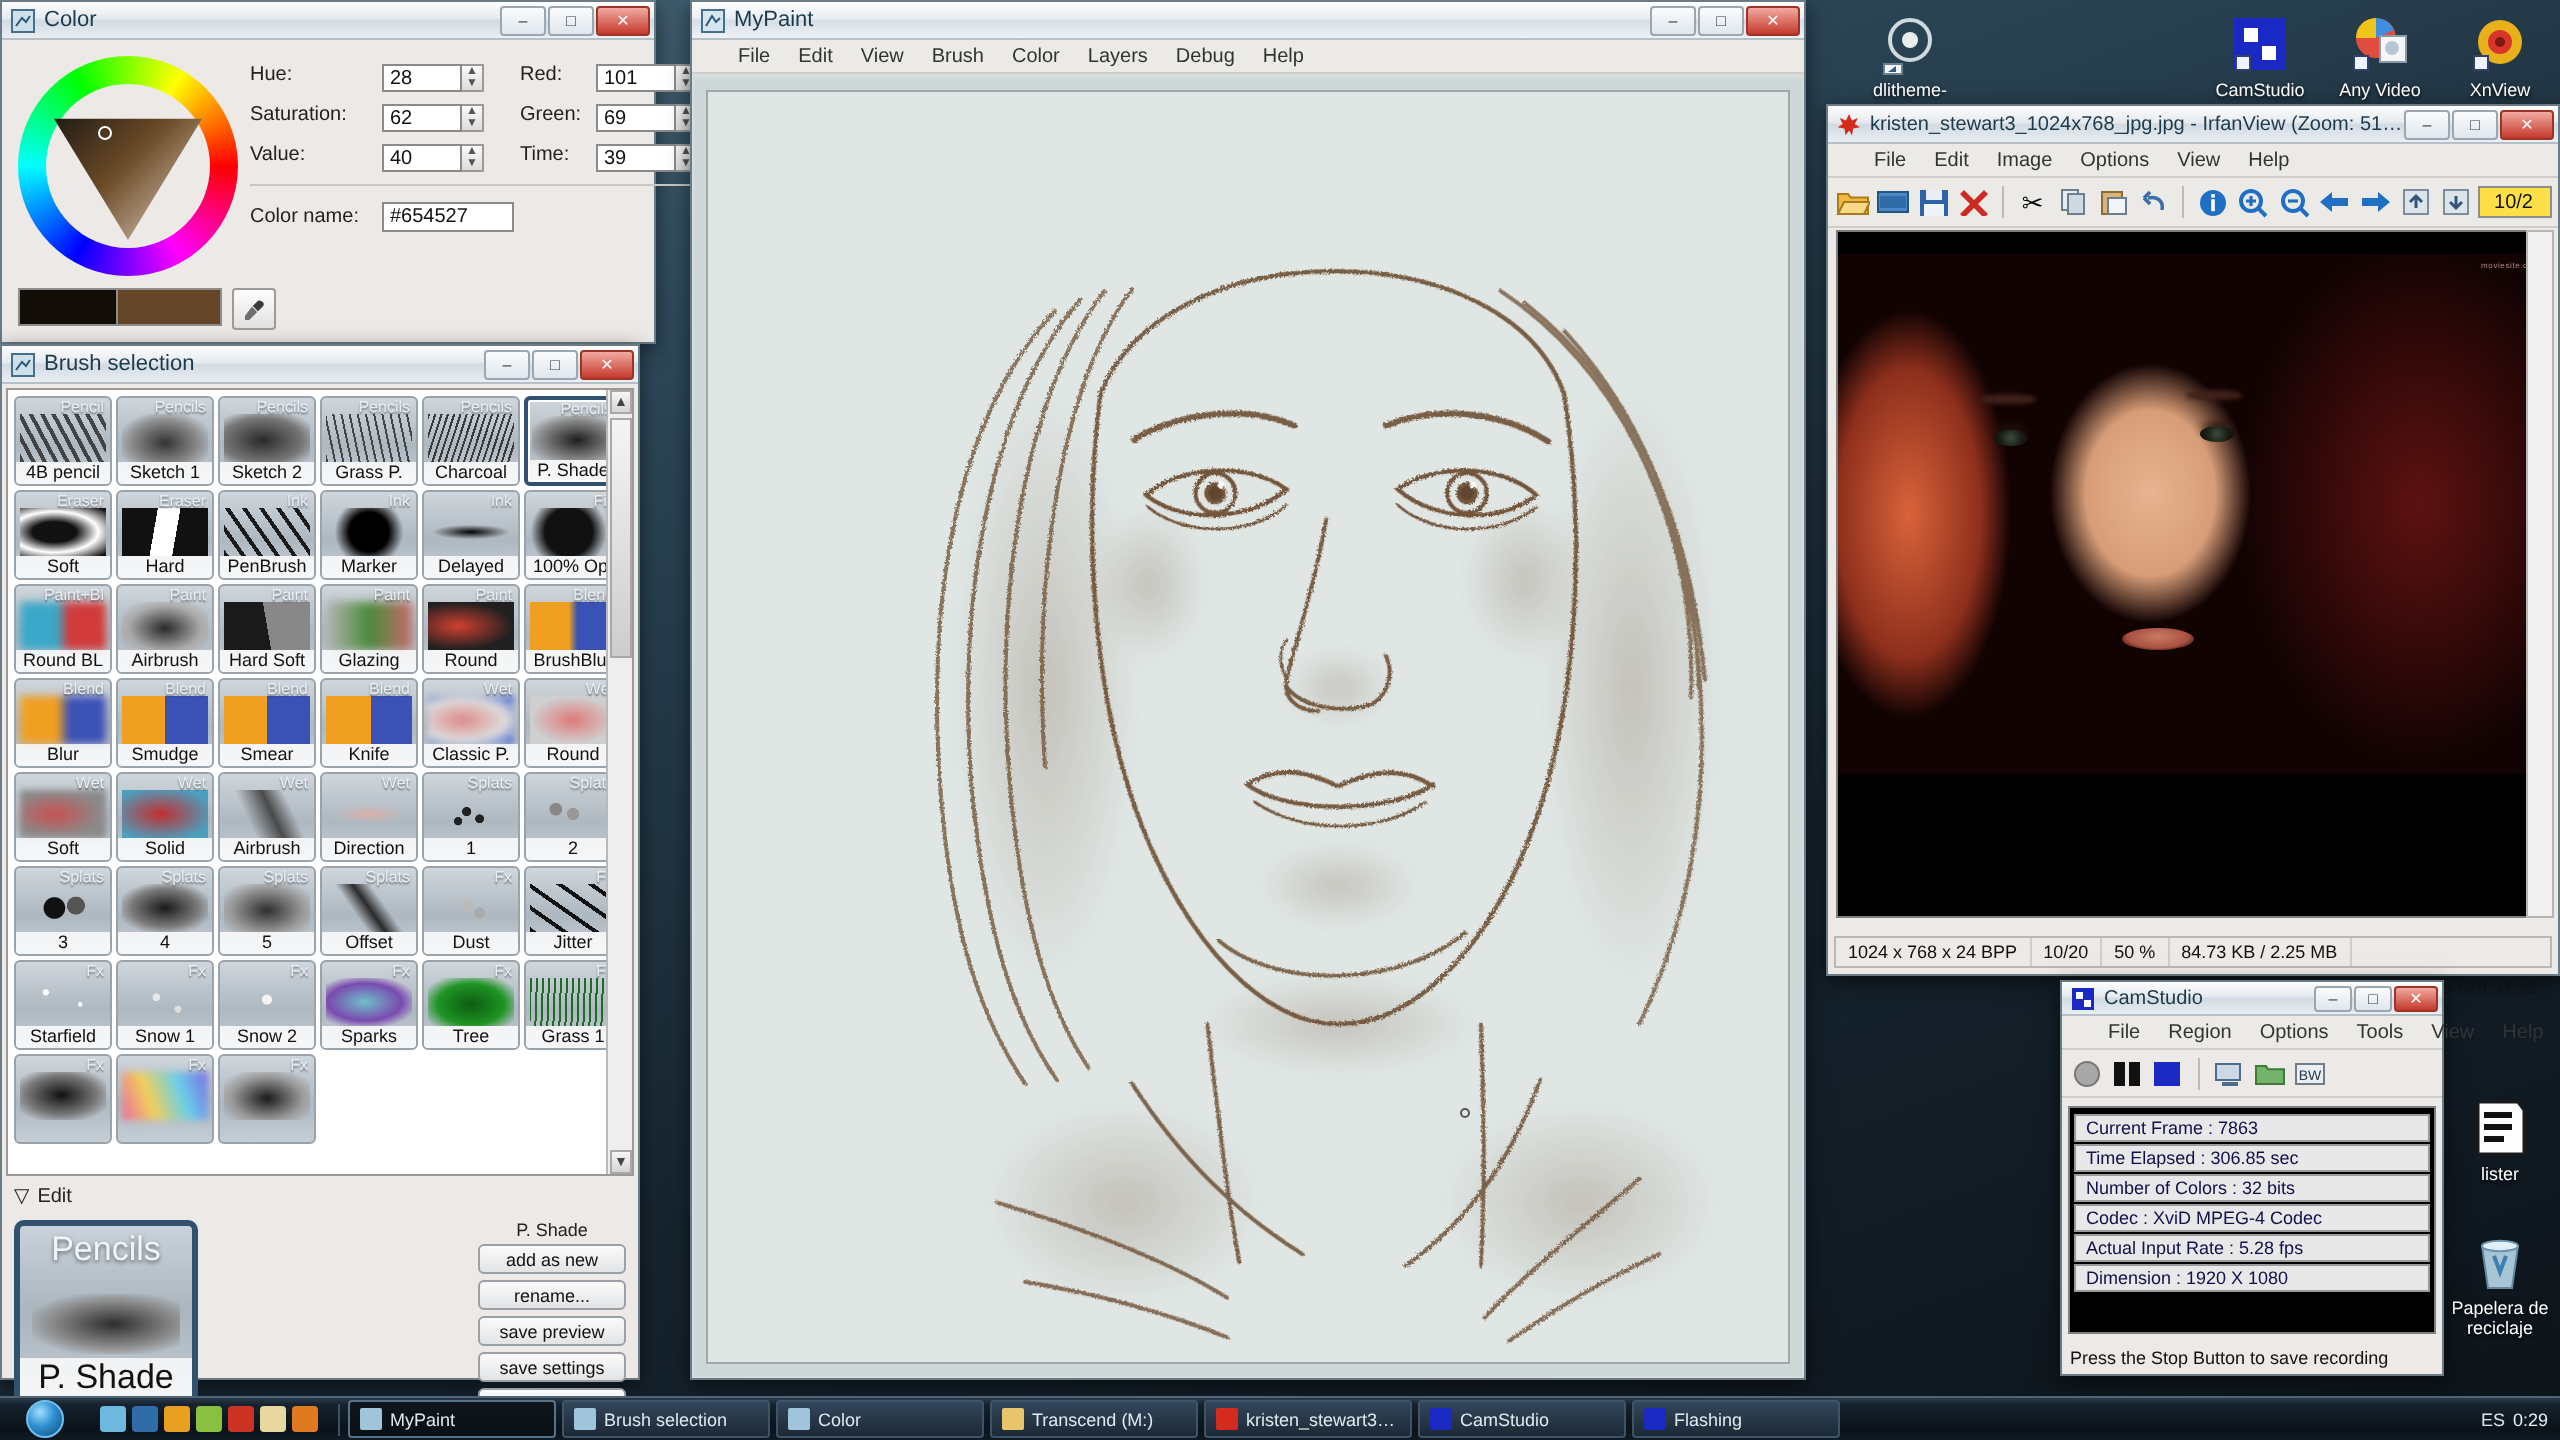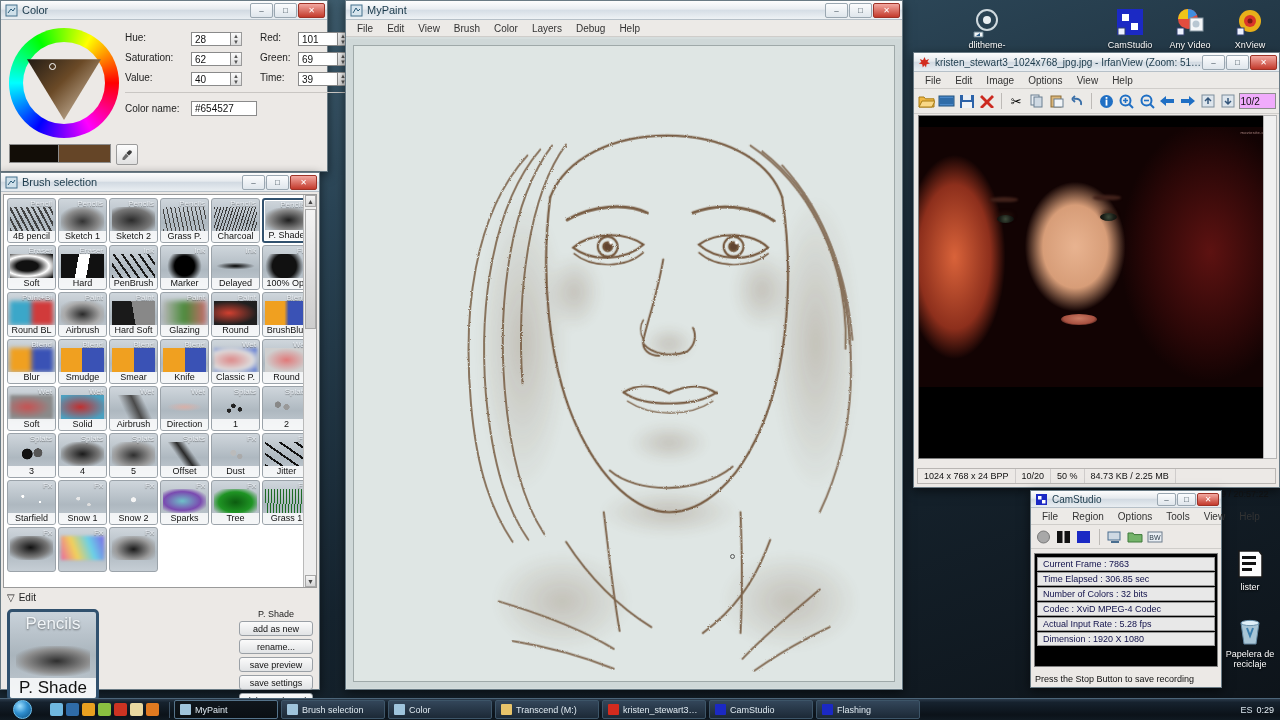--- a/index.html
+++ b/index.html
@@ -18,21 +18,21 @@
           border-bottom:1px solid #b6c0c8; }
   .tbar .tt { flex:1; font-size:11px; color:#1b3a4b; padding-left:4px;
               white-space:nowrap; overflow:hidden; text-overflow:ellipsis; }
   .tbar .ic { width:13px; height:13px; flex:0 0 13px; }
   .wbtns { display:flex; gap:1px; }
   .wb { width:23px; height:15px; border:1px solid #9aa7b1; border-radius:2px;
         background:linear-gradient(180deg,#fbfcfd,#dfe6ec);
         font-size:8px; color:#2a3b47; display:flex; align-items:center; justify-content:center; }
   .wb.cl { background:linear-gradient(180deg,#f3a9a1,#c33a2c); border-color:#9e3227; color:#fff; width:27px;}
   .menubar { display:flex; gap:0; height:17px; align-items:center;
-             background:#eceae7; border-bottom:1px solid #cfcdca; padding-left:4px; }
+             background:#eceae7; border-bottom:1px solid #cfcdca; padding-left:16px; }
   .menubar span { padding:1px 7px; font-size:10px; color:#333; }
 
   
   #colorwin { left:0; top:0; width:328px; height:172px; background:#ece9e6; }
   #colorwin .body { display:flex; padding:6px 4px; gap:6px; height:151px; }
   .wheelbox { width:128px; position:relative; }
   .wheel { width:110px; height:110px; border-radius:50%; margin:2px 0 0 4px;
            background:conic-gradient(from 90deg,#ff0000,#ff00ff,#0000ff,#00ffff,#00ff00,#ffff00,#ff0000); }
   .wheel:after { content:""; position:absolute; left:18px; top:16px; width:82px; height:82px;
                  border-radius:50%; background:#ece9e6; }
@@ -116,22 +116,22 @@
                 border:1px solid #555; border-radius:50%; }
 
   
   #irfan { left:913px; top:52px; width:367px; height:436px; background:#ece9e6; }
   #irfan .tbar .tt { font-size:10px; }
   .ivtools { display:flex; align-items:center; gap:2px; height:25px;
              padding:0 3px; background:#eceae7; border-bottom:1px solid #cfcdca; }
   .ivt { width:19px; height:19px; display:flex; align-items:center; justify-content:center;
          font-size:13px; }
   .ivsep { width:1px; height:16px; background:#bdbab7; margin:0 3px; }
-  .ivcount { margin-left:auto; width:38px; height:16px; background:#f0abfc; border:1px solid #8e8e8e;
-             font-size:10px; text-align:left; padding-right:2px; line-height:15px; color:#111; }
+  .ivcount { margin-left:auto; width:38px; height:16px; background:#fde047; border:1px solid #8e8e8e;
+             font-size:10px; text-align:center; padding-right:2px; line-height:15px; color:#111; }
   #ivimage { position:absolute; left:4px; top:62px; width:357px; height:344px;
              background:#000; border:1px solid #7d7d7d; overflow:hidden; }
   .photo { position:absolute; left:0; top:11px; width:100%; height:260px;
            background:
              radial-gradient(ellipse 70px 90px at 44% 46%, #e8b390 0%, #d79d78 46%, rgba(150,80,55,0) 72%),
              radial-gradient(ellipse 60px 120px at 10% 50%, #d9633a 0%, #8d2f1c 60%, rgba(60,15,10,0) 85%),
              radial-gradient(ellipse 90px 130px at 82% 48%, #5d1211 0%, #2a0707 70%, #120303 100%),
              radial-gradient(ellipse 50px 60px at 93% 22%, #8e1412 0%, rgba(40,6,6,0) 75%),
              linear-gradient(180deg,#2a0a08 0%, #160404 60%, #090202 100%); }
   .photo .eye { position:absolute; width:17px; height:8px; border-radius:50%;
@@ -188,21 +188,21 @@
   .tbtn .ti { width:11px; height:11px; flex:0 0 11px; border-radius:1px; }
   .tbtn .tl { overflow:hidden; text-overflow:ellipsis; }
   #tray { margin-left:auto; display:flex; align-items:center; gap:4px; padding-right:6px;
           color:#d8e4ec; font-size:9px; }
   #tray .tri { width:11px; height:11px; border-radius:2px; }
   .clock { font-size:9px; color:#e6eff5; }
 </style>
 </head>
 <body>
 
-<div class="dicon" style="left:952px;top:6px;">
+<div class="dicon" style="left:920px;top:6px;">
   <div class="gfx">
     <svg width="32" height="32" viewBox="0 0 32 32">
         <circle cx="16" cy="14" r="10" fill="none" stroke="#cfd9de" stroke-width="2"></circle>
         <circle cx="16" cy="14" r="4" fill="#e9eef1"></circle>
         <path d="M3 26h9v5H3z" fill="#f2f6f8" stroke="#6a8290"></path>
         <path d="M5 30l4-3v3z" fill="#2a5a86"></path>
       </svg>
   </div>
   <div class="dlabel">dlitheme-</div>
 </div>

